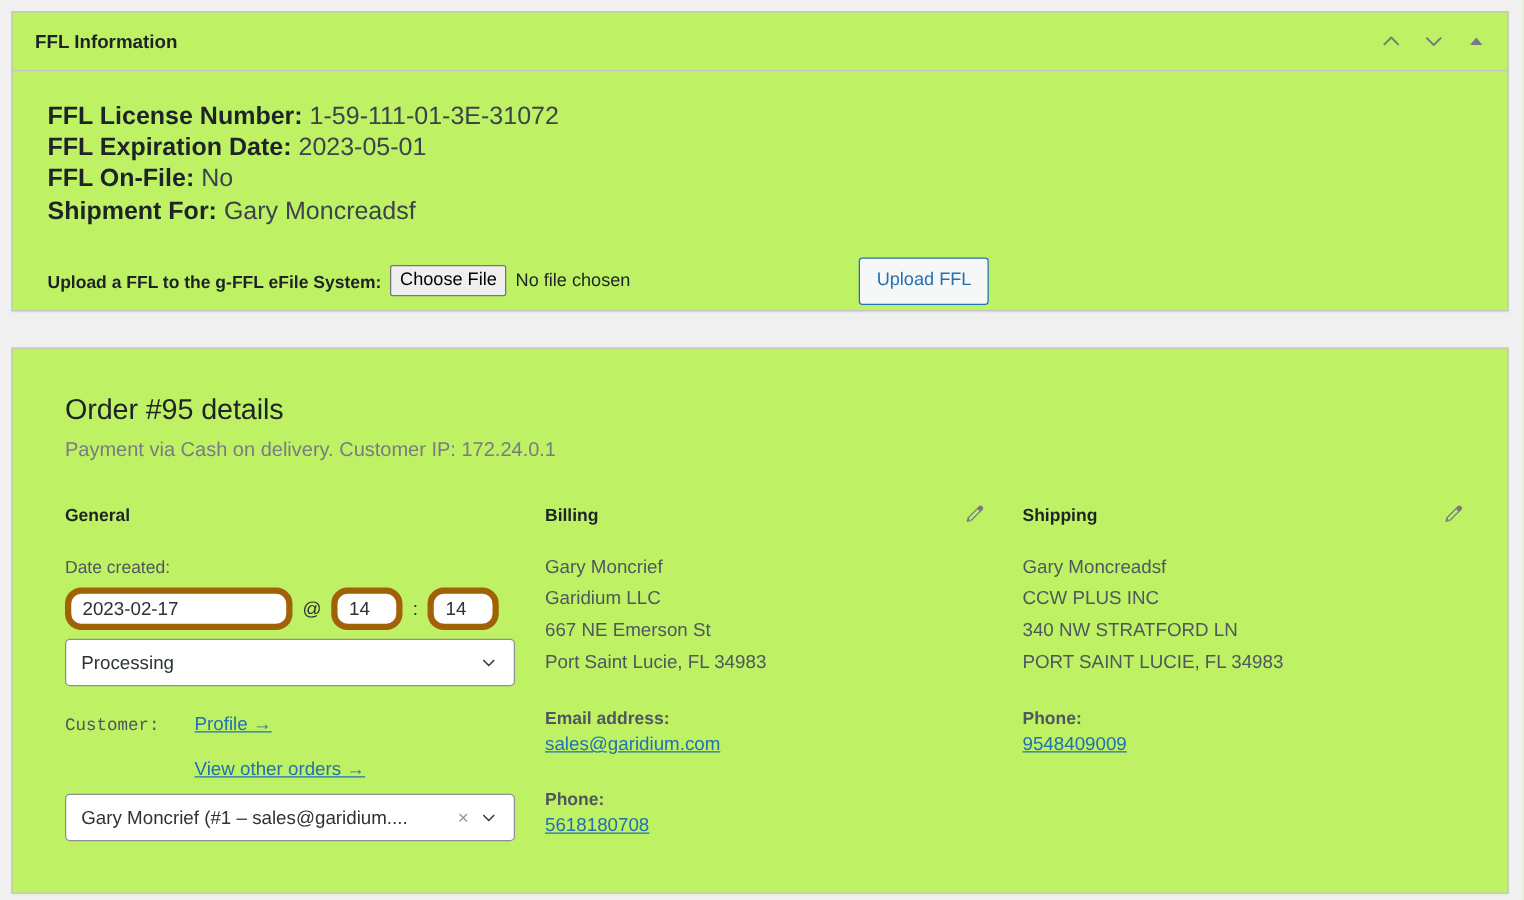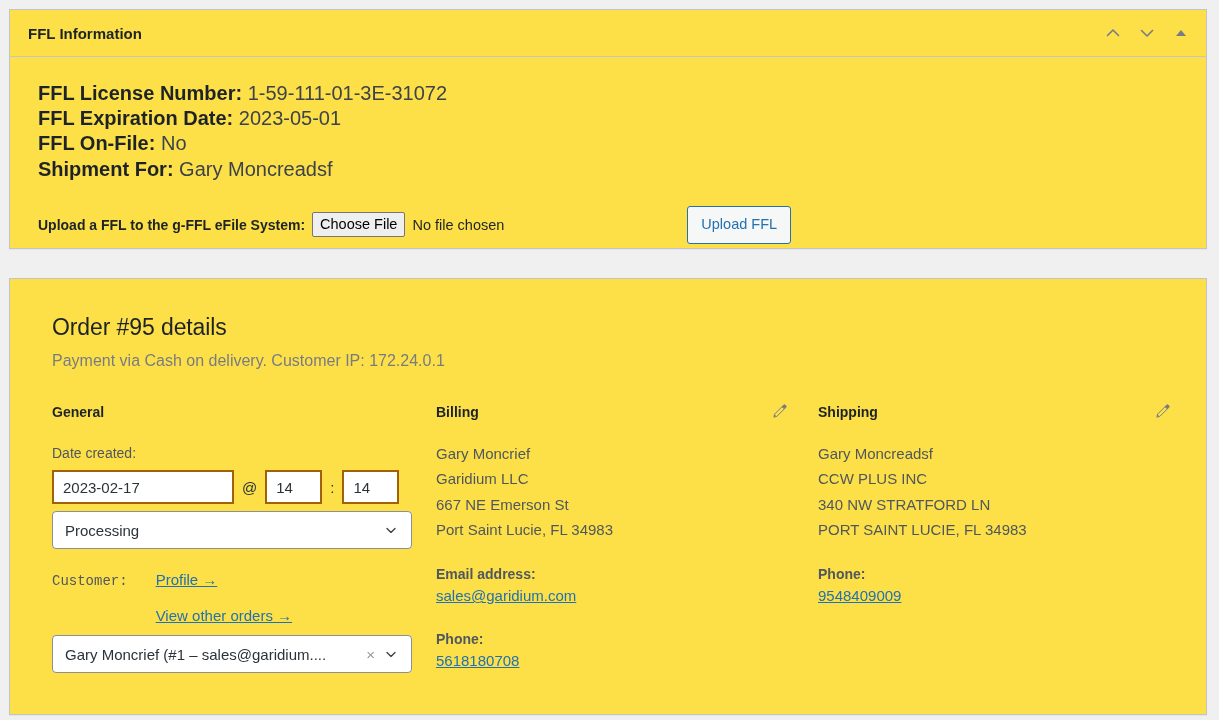--- a/index.html
+++ b/index.html
@@ -20,21 +20,21 @@
   .page {
     position: relative;
     width: 1219px;
     height: 720px;
     box-sizing: border-box;
     padding: 9px 12px 0 9px;
   }
 
   
   .panel {
-    background: #fde047;
+    background: #bef264;
     border: 1px solid #c3c4c7;
     box-shadow: 0 1px 1px rgba(0,0,0,.04);
     box-sizing: border-box;
   }
 
   
   .ffl-panel {
     width: 1198px;
     height: 240px;
     position: relative;
@@ -221,22 +221,22 @@
   .date-row {
     display: flex;
     align-items: center;
     margin-top: 7px;
   }
   .txt-input {
     font-family: "Liberation Sans", sans-serif;
     font-size: 15px;
     color: #2c3338;
     background: #fff;
-    border: 2px solid #a16207;
-    border-radius: 0;
+    border: 5px solid #a16207;
+    border-radius: 13px;
     box-sizing: border-box;
     height: 34px;
     padding: 0 9px;
     outline: none;
   }
   .date-input { width: 182px; }
   .time-input { width: 57px; text-align: left; }
   .at-sign {
     font-size: 15px;
     color: #2c3338;

